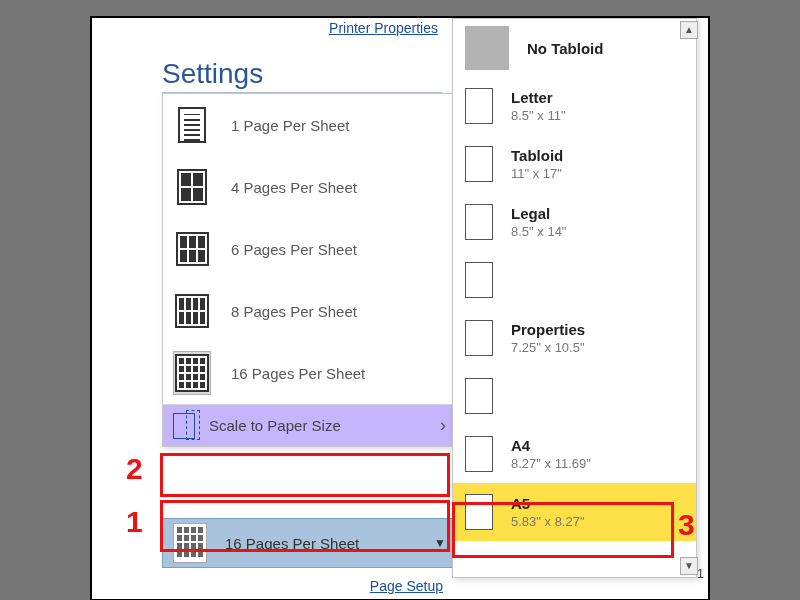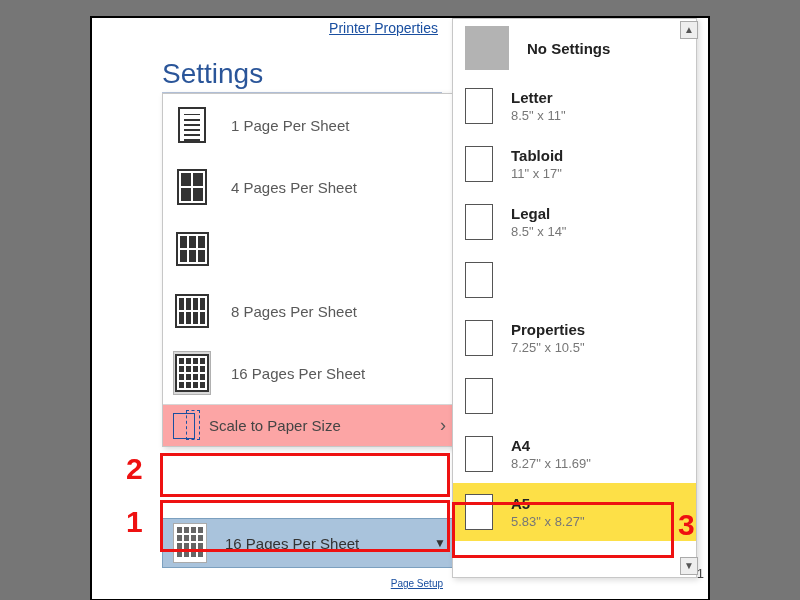--- a/index.html
+++ b/index.html
@@ -97,21 +97,21 @@
   .g2x3 { grid-template-columns: repeat(3,7px); grid-template-rows: repeat(2,12px);}
   .g2x4 { grid-template-columns: repeat(4,5px); grid-template-rows: repeat(2,12px);}
   .g4x4 { grid-template-columns: repeat(4,5px); grid-template-rows: repeat(4,6px);}
   .highlighted-icon { background: #d9d9d9; border:1px solid #b0b0b0; padding:3px;}
 
   .scale-row {
     display:flex;
     align-items:center;
     height:42px;
     border-top:1px solid #d6d6d6;
-    background:#fca5a5;
+    background:#c4b5fd;
     padding:0 10px;
     position: relative;
   }
   .scale-row .scale-icon {
     width:22px; height:26px;
     border:1.5px solid #1a4fa0;
     position: relative;
     margin-right: 14px;
   }
   .scale-row .scale-icon::after{
@@ -154,21 +154,21 @@
   .current-sel .icon-box span{background:#666;}
   .current-sel .label{font-size:15px;color:#333;}
   .current-sel .caret{margin-left:auto;font-size:12px;color:#333;}
 
   .page-setup-link{
     position:absolute;
     top: 560px;
     right: 265px;
     color:#1a4fa0;
     text-decoration:underline;
-    font-size:10px;
+    font-size:14px;
   }
 
   
   .paper-menu{
     position:absolute;
     top: 0px;
     left: 360px;
     width: 245px;
     height: 560px;
     background:#fff;
@@ -265,20 +265,21 @@
       <div class="icon-box">
           <div class="grid-icon g2x3">
             <span></span>
             <span></span>
             <span></span>
             <span></span>
             <span></span>
             <span></span>
           </div>
         </div>
+      <div class="label">6 Pages Per Sheet</div>
     </div>
     <div class="pages-item">
       <div class="icon-box">
           <div class="grid-icon g2x4">
             <span></span>
             <span></span>
             <span></span>
             <span></span>
             <span></span>
             <span></span>
@@ -342,21 +343,21 @@
   </div>
 
   <a class="page-setup-link">Page Setup</a>
 
   <div class="paper-menu">
     <div class="scroll-btn scroll-up">▲</div>
 
     <div class="paper-item noscale">
       <div class="swatch"></div>
       <div class="txt">
-          <div class="name">No Settings</div>
+          <div class="name">No Tabloid</div>
         </div>
     </div>
     <div class="paper-item">
       <div class="swatch"></div>
       <div class="txt">
           <div class="name">Letter</div>
           <div class="dim">8.5" x 11"</div>
         </div>
     </div>
     <div class="paper-item">

